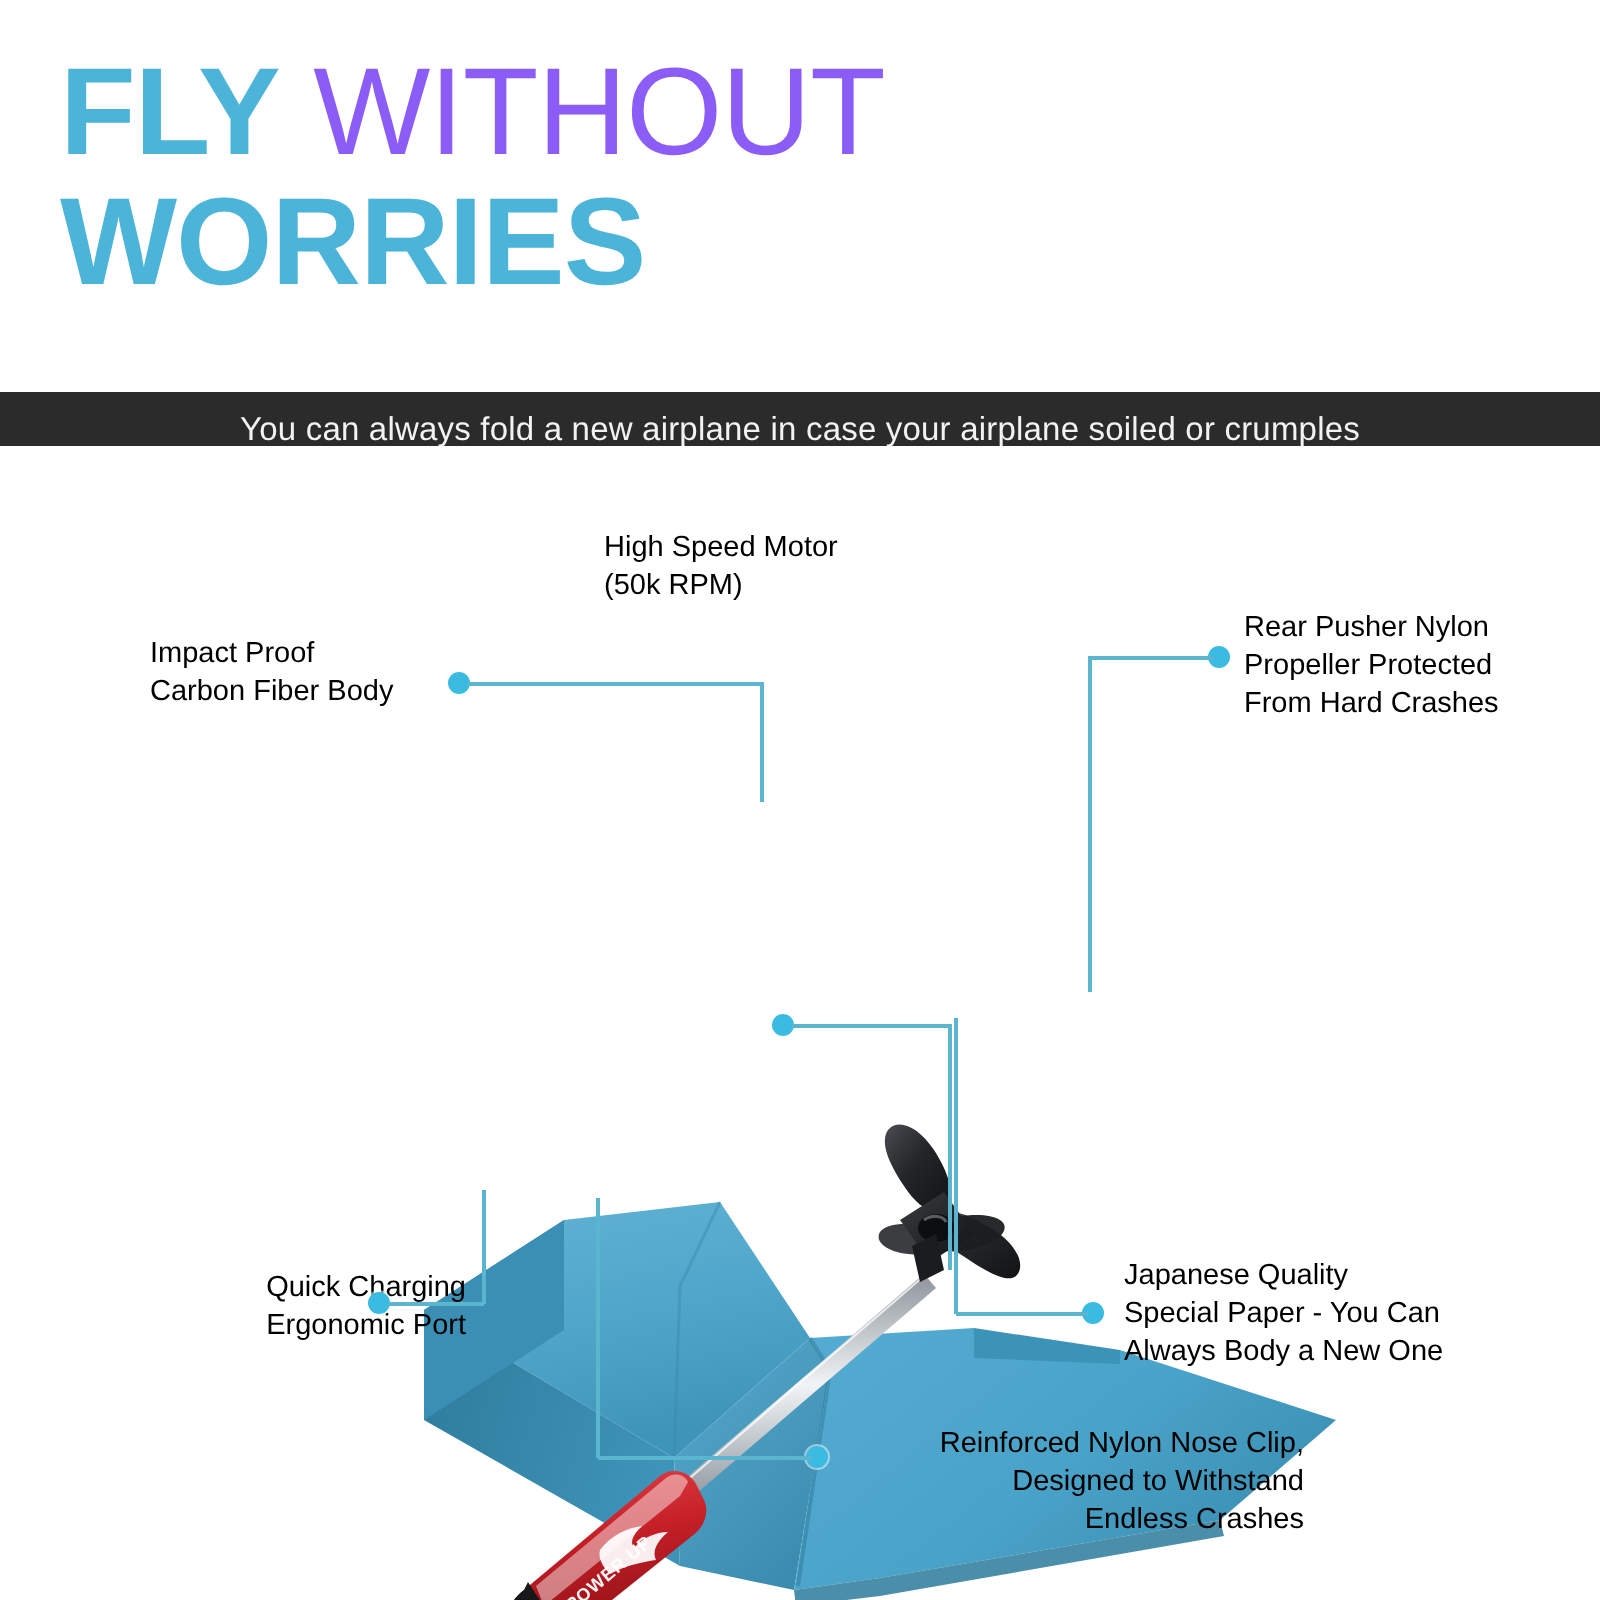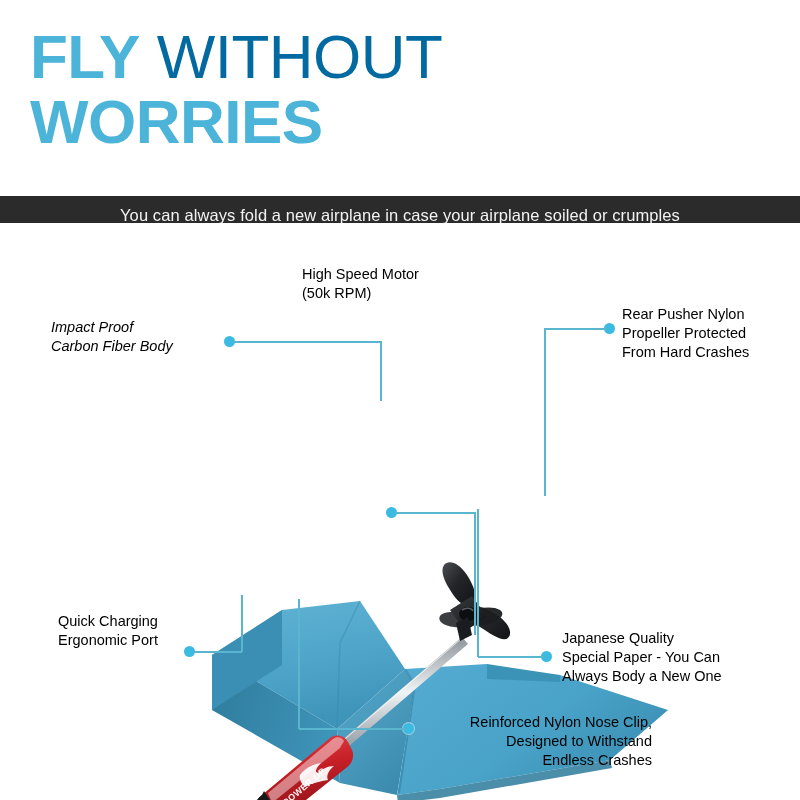--- a/index.html
+++ b/index.html
@@ -34,21 +34,21 @@
     letter-spacing: -0.5px;
     color: #4BB4D8;
   }
   .hl-line-2 { margin-top: 6px; }
   .hl-bold {
     font-weight: 700;
     color: #4BB4D8;
   }
   .hl-light {
     font-weight: 300;
-    color: #0369a1;
+    color: #8b5cf6;
   }
 
   
   #subtitle-bar {
     position: absolute;
     left: 0;
     top: 196px;
     width: 800px;
     height: 39px;
     background: #2b2b2b;
@@ -238,34 +238,34 @@
         <path d="M 266,598 L 276,600 L 272,612 L 264,604 Z" fill="#1e2023"></path>
       </g>
     </svg>
 
     <div class="callout-label" style="left:302px; top:42px; width:180px;">High Speed Motor
 (50k RPM)</div>
     <div class="dot" style="left:386px; top:284px;"></div>
     <div class="lead h" style="left:396px; top:289px; width:79px;"></div>
     <div class="lead v" style="left:474px; top:289px; height:123px;"></div>
 
-    <div class="callout-label" style="left:51px; top:95px; width:190px;font-style:italic;">Impact Proof
+    <div class="callout-label" style="left:75px; top:95px; width:190px;">Impact Proof
 Carbon Fiber Body</div>
     <div class="dot" style="left:224px; top:113px;"></div>
     <div class="lead h" style="left:234px; top:118px; width:147px;"></div>
     <div class="lead v" style="left:380px; top:118px; height:60px;"></div>
 
     <div class="callout-label" style="left:622px; top:82px; width:180px;">Rear Pusher Nylon
 Propeller Protected
 From Hard Crashes</div>
     <div class="dot" style="left:604px; top:100px;"></div>
     <div class="lead h" style="left:545px; top:105px; width:62px;"></div>
     <div class="lead v" style="left:544px; top:105px; height:168px;"></div>
 
-    <div class="callout-label" style="left:58px; top:389px; width:175px;">Quick Charging
+    <div class="callout-label" style="left:58px; top:412px; width:175px;text-align:right;">Quick Charging
 Ergonomic Port</div>
     <div class="dot" style="left:184px; top:423px;"></div>
     <div class="lead h" style="left:194px; top:428px; width:48px;"></div>
     <div class="lead v" style="left:241px; top:372px; height:57px;"></div>
 
     <div class="callout-label" style="left:562px; top:406px; width:200px;">Japanese Quality
 Special Paper - You Can
 Always Body a New One</div>
     <div class="dot" style="left:541px; top:428px;"></div>
     <div class="lead h" style="left:478px; top:433px; width:66px;"></div>

